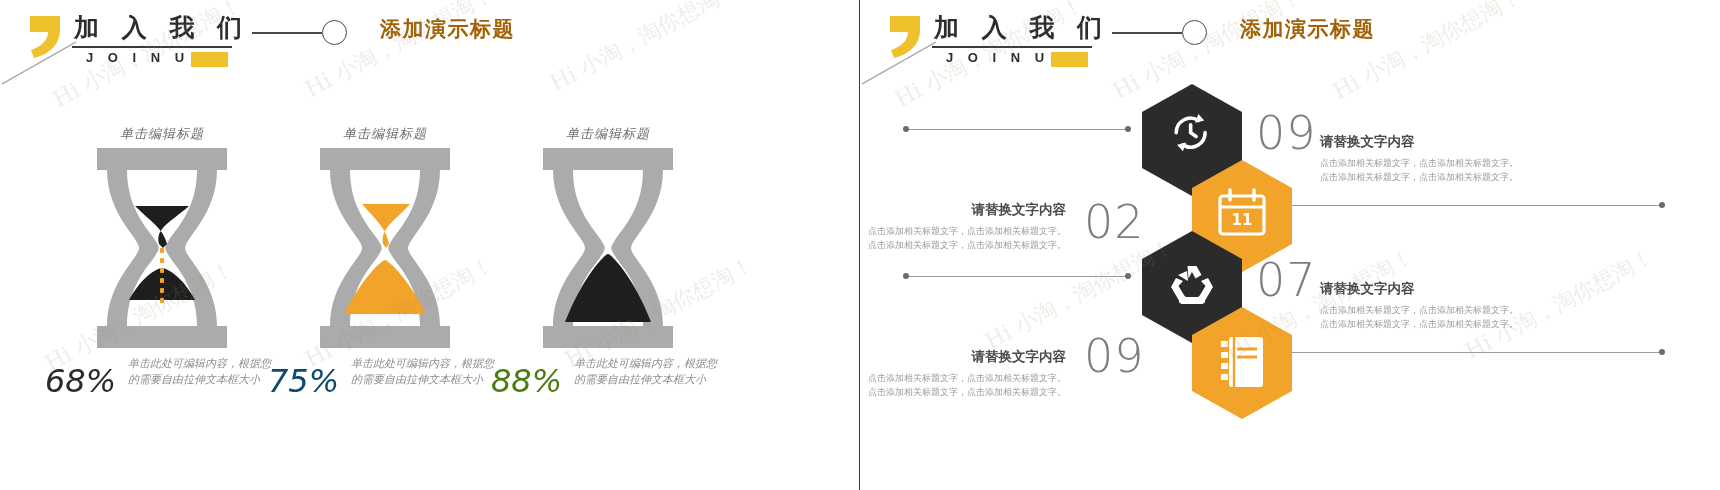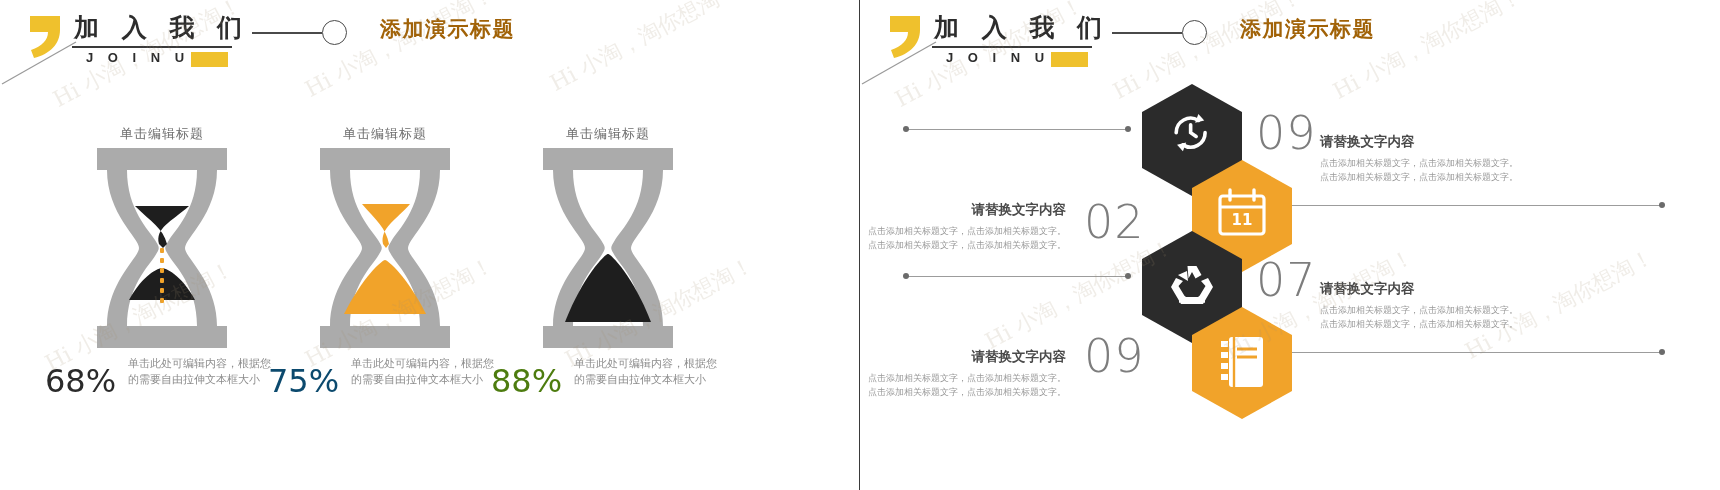--- a/index.html
+++ b/index.html
@@ -38,21 +38,21 @@
     position:absolute;top:20px;width:25px;height:25px;border-radius:50%;
     border:1.6px solid #4a4a4a;box-sizing:border-box;background:#fff;
   }
   .hdr-sub{
     position:absolute;top:15px;
     font-size:21px;font-weight:700;color:#a16207;letter-spacing:1.5px;
     font-family:Liberation Mono, monospace;white-space:nowrap;
   }
 
   
-  .hg-col{position:absolute;top:0;width:260px;height:420px;}
+  .hg-col{position:absolute;top:0;width:260px;height:420px;font-style:italic;}
   .hg-title{
     position:absolute;top:125px;left:0;width:260px;text-align:center;
     font-size:13px;color:#6d6d6d;letter-spacing:1px;
     font-family:"DejaVu Sans","Liberation Sans",sans-serif;
   }
   .hg-svg{position:absolute;top:148px;left:50%;transform:translateX(-50%);}
   .hg-foot{position:absolute;top:352px;left:0;width:260px;height:60px;}
   .hg-pct{
     position:absolute;left:13px;top:10px;width:84px;text-align:left;
     font-size:32px;font-weight:400;letter-spacing:0px;

